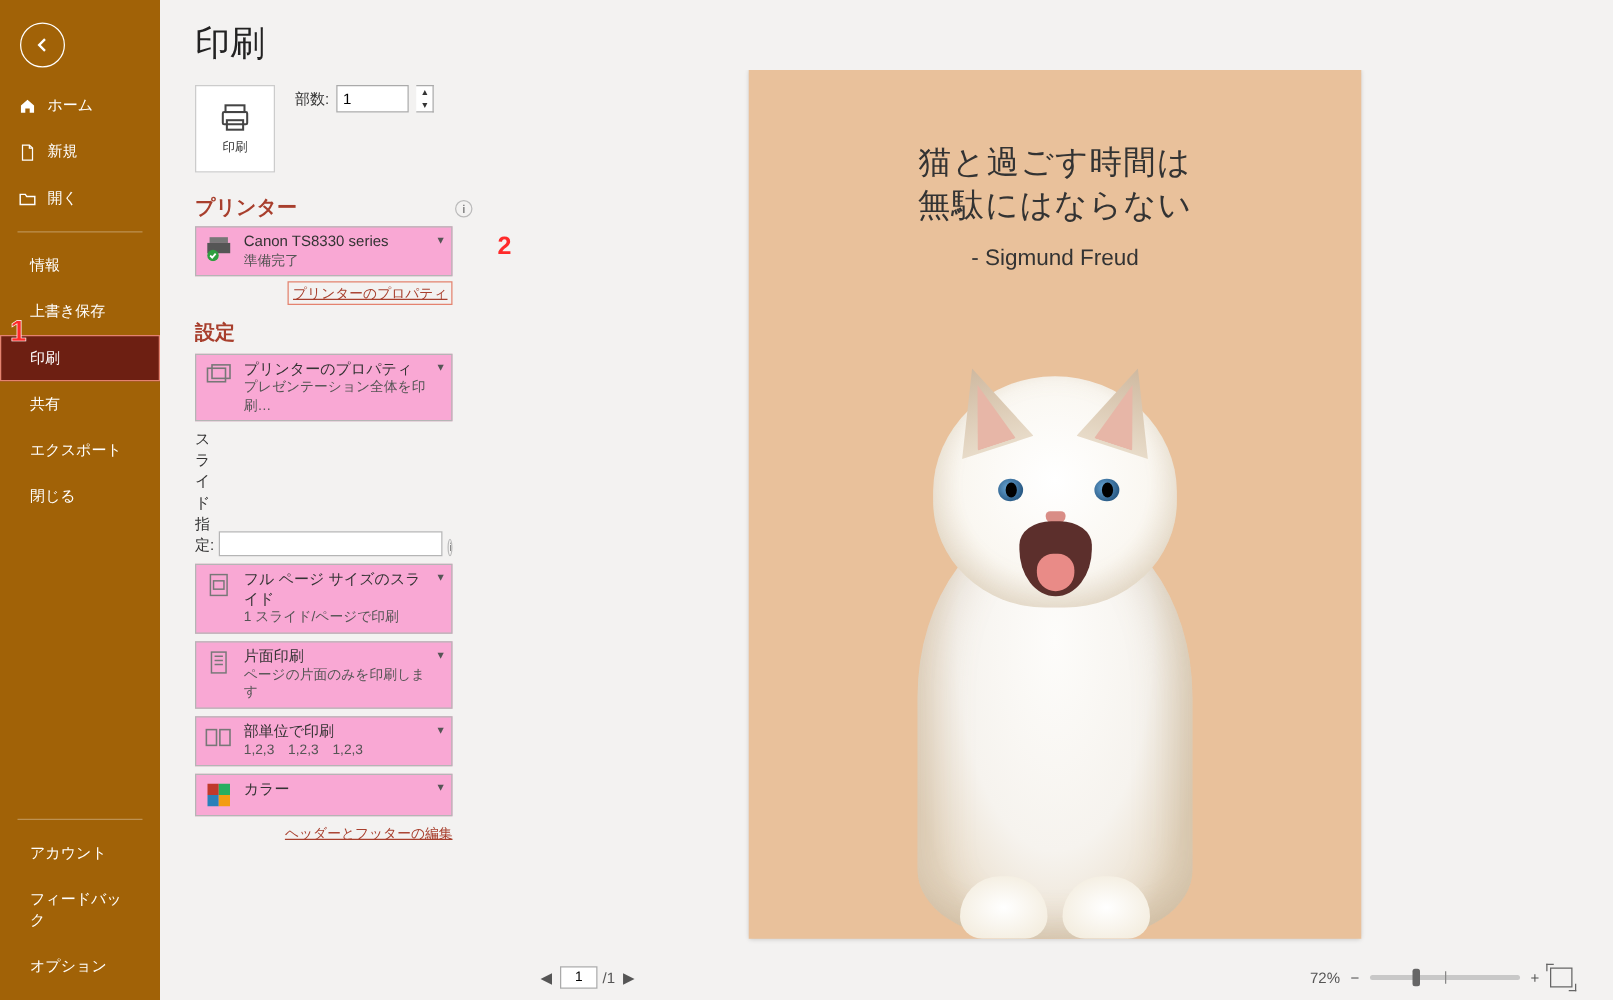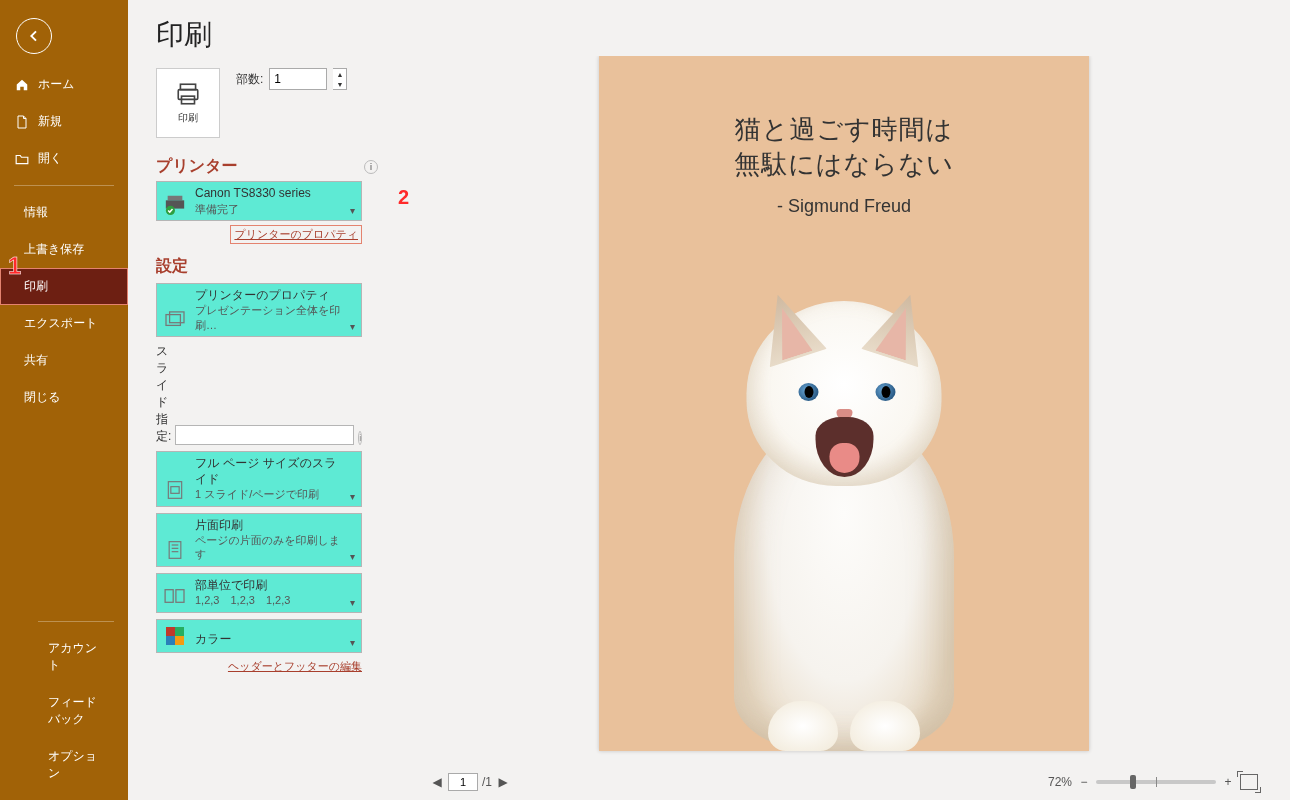--- a/index.html
+++ b/index.html
@@ -8,36 +8,36 @@
 
 .sidebar { width: 128px; background: #a16207; color: #fff; display: flex; flex-direction: column; font-size: 12px; }
 .back-btn { width: 36px; height: 36px; border: 1.5px solid #fff; border-radius: 50%; margin: 18px 0 12px 16px; display: flex; align-items: center; justify-content: center; cursor: pointer; }
 .back-btn svg { width: 16px; height: 16px; fill: #fff; }
 .nav-item { padding: 10px 14px; display: flex; align-items: center; gap: 8px; cursor: pointer; }
 .nav-item .icon { width: 16px; height: 16px; display:flex; align-items:center; justify-content:center; }
 .nav-item.selected { background: #6d1f12; outline: 1.5px solid #e4836f; outline-offset: -1px; }
 .nav-divider { border-top: 1px solid rgba(255,255,255,0.3); margin: 8px 14px; }
 .nav-text-only { padding: 10px 24px; cursor: pointer; }
 .nav-text-only.two-line { line-height: 1.35; }
-.nav-bottom { margin-top: auto; margin-bottom: 8px; margin-left: 24px; }
+.nav-bottom { margin-top: auto; margin-bottom: 8px; }
 .annot-1 { position:absolute; left:8px; top:252px; font-size:24px; font-weight:bold; color:#ff2a2a; font-family: Arial; -webkit-text-stroke: 0.5px #fff; }
 
 
 .settings { width: 262px; padding: 12px 12px 0 28px; background: #f3f2f1; color: #333; position:relative; }
 .page-title { font-size: 28px; font-weight: 300; color: #222; margin: 4px 0 14px 0; }
 .print-big { width: 64px; height: 70px; border:1px solid #ccc; background:#fff; display:flex; flex-direction:column; align-items:center; justify-content:center; gap:4px; cursor:pointer; }
 .print-big .plabel { font-size: 10px; }
 .top-row { display:flex; align-items:flex-start; gap:16px; }
 .copies-row { display:flex; align-items:center; gap:6px; font-size:12px; }
 .copies-input { width:58px; height:22px; border:1px solid #aaa; background:#fff; padding:0 4px; font-size:12px; }
 .spinner { width:14px; height:22px; border:1px solid #aaa; border-left:none; background:#fff; display:flex; flex-direction:column; font-size:7px; }
 .spinner div{ flex:1; display:flex; align-items:center; justify-content:center; cursor:pointer; }
 .section-hdr { color:#a83f2d; font-size:16px; margin: 18px 0 4px 0; display:flex; align-items:center; justify-content:space-between;font-weight:bold; }
 .info-i { width:14px; height:14px; border:1px solid #bbb; border-radius:50%; font-size:9px; color:#888; display:flex; align-items:center; justify-content:center; cursor:pointer; }
-.dropdown { width: 206px; border:1px solid #b5b5b5; background:#5eead4; display:flex; align-items:flex-end; padding:4px 6px; gap:8px; font-size:12px; cursor:pointer; position:relative; }
+.dropdown { width: 206px; border:1px solid #b5b5b5; background:#f9a8d4; display:flex; align-items:flex-start; padding:4px 6px; gap:8px; font-size:12px; cursor:pointer; position:relative; }
 .dropdown .dd-icon { width:24px; height:24px; display:flex; align-items:center; justify-content:center; flex-shrink:0;}
 .dropdown .dd-body { flex:1; line-height:1.3; }
 .dropdown .dd-body .sub { color:#555; font-size:11px;}
 .dropdown .caret { font-size:10px; color:#555; }
 .link { color:#a83f2d; font-size:11px; text-decoration: underline; cursor:pointer; }
 .link-row { display:flex; justify-content:flex-end; width:206px; margin-top:4px; }
 .link.boxed { border:1px solid #e4836f; padding:1px 3px; text-decoration: underline;}
 .slide-row { display:flex; align-items:flex-end; gap:4px; font-size:12px; width:206px; margin:6px 0 4px; }
 .slide-field { flex:1; height:20px; border:1px solid #b5b5b5; background:#fff; }
 .setting-stack .dropdown { margin-top:6px; }
@@ -116,22 +116,22 @@
         <svg width="14" height="12" viewBox="0 0 24 20" fill="none" stroke="#fff" stroke-width="2">
           <path d="M2 4h7l2 3h11v11H2z"></path>
         </svg>
       </span>
     <span>開く</span>
   </div>
   <div class="nav-divider"></div>
   <div class="nav-text-only">情報</div>
   <div class="nav-text-only">上書き保存</div>
   <div class="nav-text-only selected nav-item" style="padding-left:24px">印刷</div>
+  <div class="nav-text-only">共有</div>
   <div class="nav-text-only">エクスポート</div>
-  <div class="nav-text-only">共有</div>
   <div class="nav-text-only">閉じる</div>
 
   <div class="nav-bottom">
     <div class="nav-divider"></div>
     <div class="nav-text-only">アカウント</div>
     <div class="nav-text-only">フィードバック</div>
     <div class="nav-text-only">オプション</div>
   </div>
 </div>
 <div class="annot-1">1</div>

